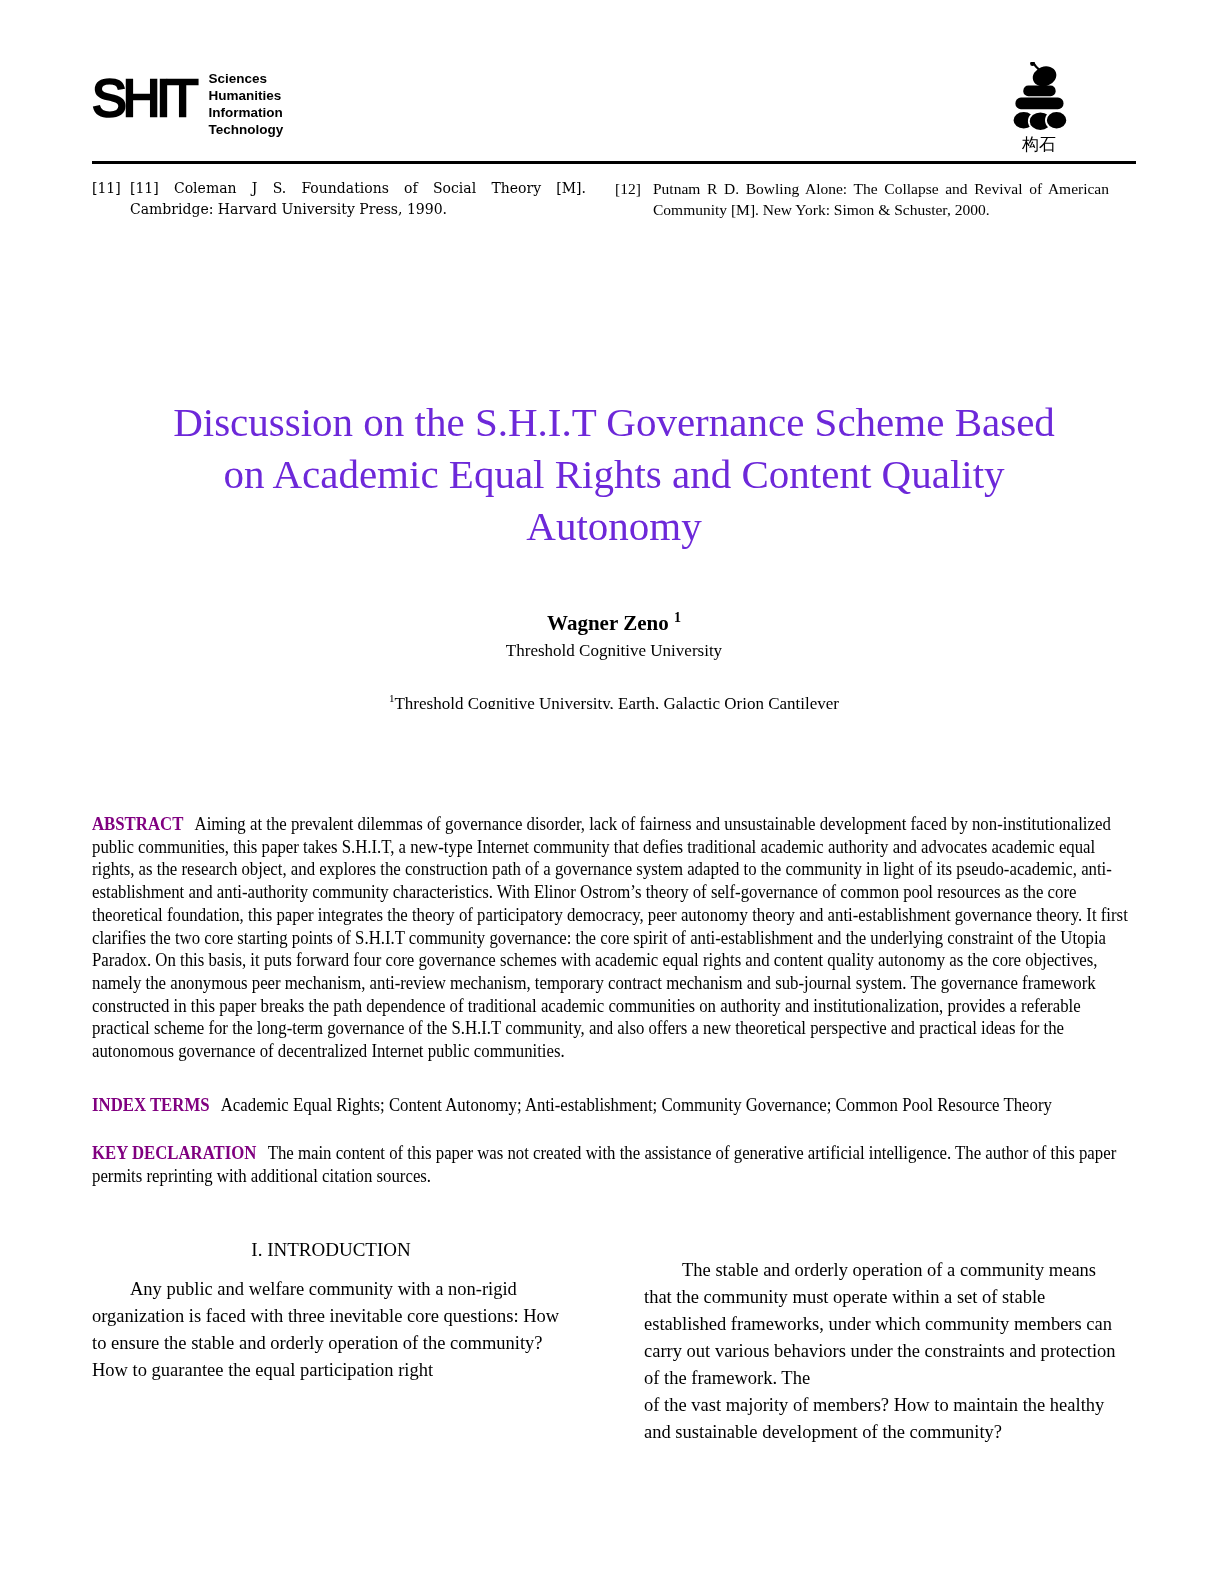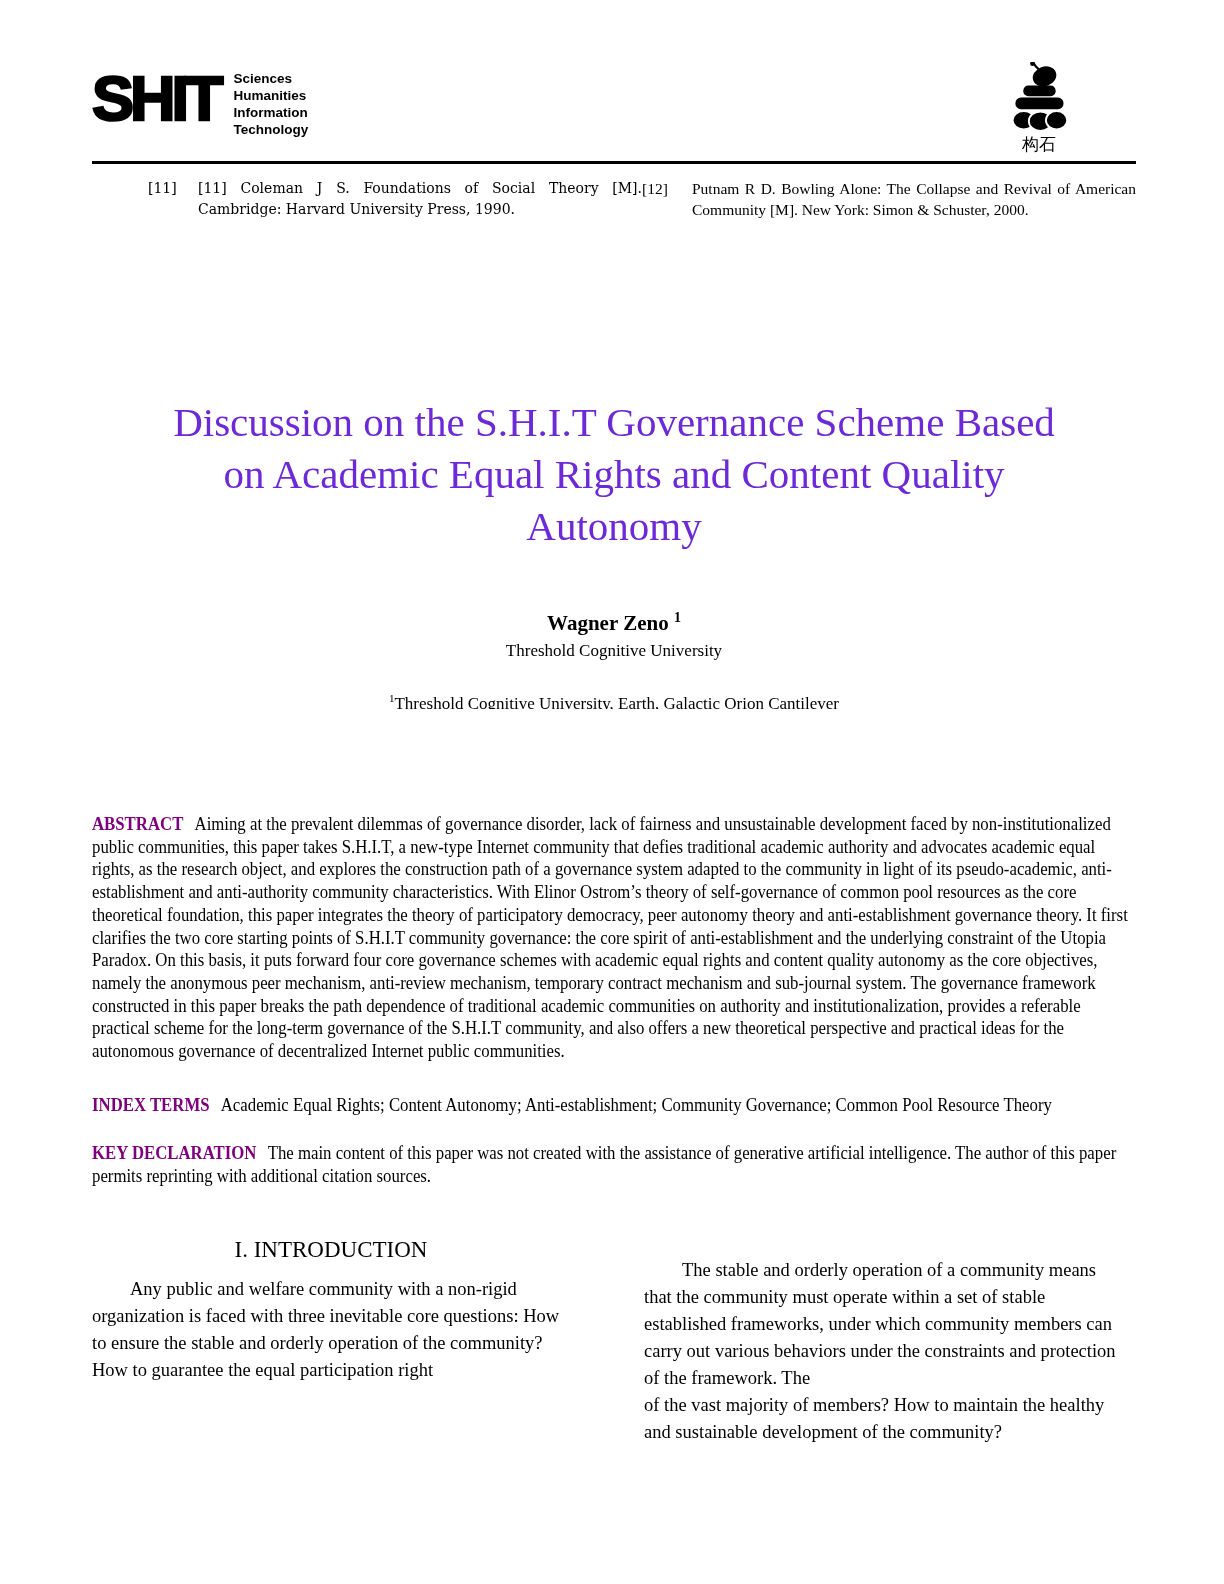--- a/index.html
+++ b/index.html
@@ -12,46 +12,46 @@
     color: #000;
     font-family: "Liberation Serif", serif;
     overflow: hidden;
     padding: 62px 88px 0 92px;
   }
   
   .header { display:flex; align-items:flex-start; }
   .brand { display:flex; align-items:flex-start; }
   .brand-logotype {
     font-family: "Liberation Sans", sans-serif;
-    font-weight: 700;
-    font-size: 63px;
+    font-weight: 400;
+    font-size: 52px;
     line-height: 72px;
     letter-spacing: -4px;
     text-align: center;
     -webkit-text-stroke: 2.5px #000;
   }
   .brand-words {
     margin-left: 14px; margin-top: 8px;
     font-family: "Liberation Sans", sans-serif;
     font-weight: bold;
     font-size: 13.5px; line-height: 17px;
     letter-spacing: 0;
   }
   .seal { margin-left:auto; margin-right:58px; text-align:center; width:78px; }
   .seal svg { display:block; margin:0 auto; }
   .seal-caption {
     font-family: "DejaVu Sans", sans-serif;
     font-weight: normal; font-size: 17px; line-height: 18px; margin-top: -1px;
   }
   .rule { height: 3px; background:#000; margin-top: 8px; }
   
-  .refs { display:flex; justify-content:flex-end; margin-top: 14px; }
+  .refs { display:flex; justify-content:flex-start; margin-top: 14px; gap: 29px; }
   .ref { display:flex; width: 494px; }
   .ref .ref-label { flex: 0 0 38px; }
-  .ref .ref-text { flex: 1; text-align: justify; margin-left: 12px; }
+  .ref .ref-text { flex: 1; text-align: justify; }
   .ref-slab { font-family: "DejaVu Serif", serif; font-size: 14px; line-height: 21px; }
   .ref-times { font-family: "Liberation Serif", serif; font-size: 15.5px; line-height: 21px; }
   
   .title {
     margin: 176px auto 0 auto;
     width: 930px;
     text-align: center;
     color: #6d28d9;
     font-size: 41px;
     line-height: 52px;
@@ -75,21 +75,21 @@
   }
   .front-sec { font-size: 19.5px; line-height: 22.7px; text-align: left; }
   .sec-head { color:#800080; font-weight: bold; margin-right: 13px; }
   .abstract { margin-top: 104px; }
   .index-terms { margin-top: 31px; }
   .key-declaration { margin-top: 26px; }
   
   .columns { display:flex; margin-top: 50px; }
   .col { width: 478px; }
   .col-right { margin-left: 74px; padding-top: 19px; }
-  .col-heading { text-align:center; font-size: 23px; line-height: 24px; margin: 0 0 14px 0; font-weight: normal; }
+  .col-heading { text-align:center; font-size: 19px; line-height: 24px; margin: 0 0 14px 0; font-weight: normal; }
   .body-para { margin: 0; font-size: 18.5px; line-height: 27px; text-align: left; }
   .first-indent { text-indent: 38px; }
 </style>
 </head>
 <body>
 
 <div class="page">
 
   <div class="header">
     <div class="brand">

